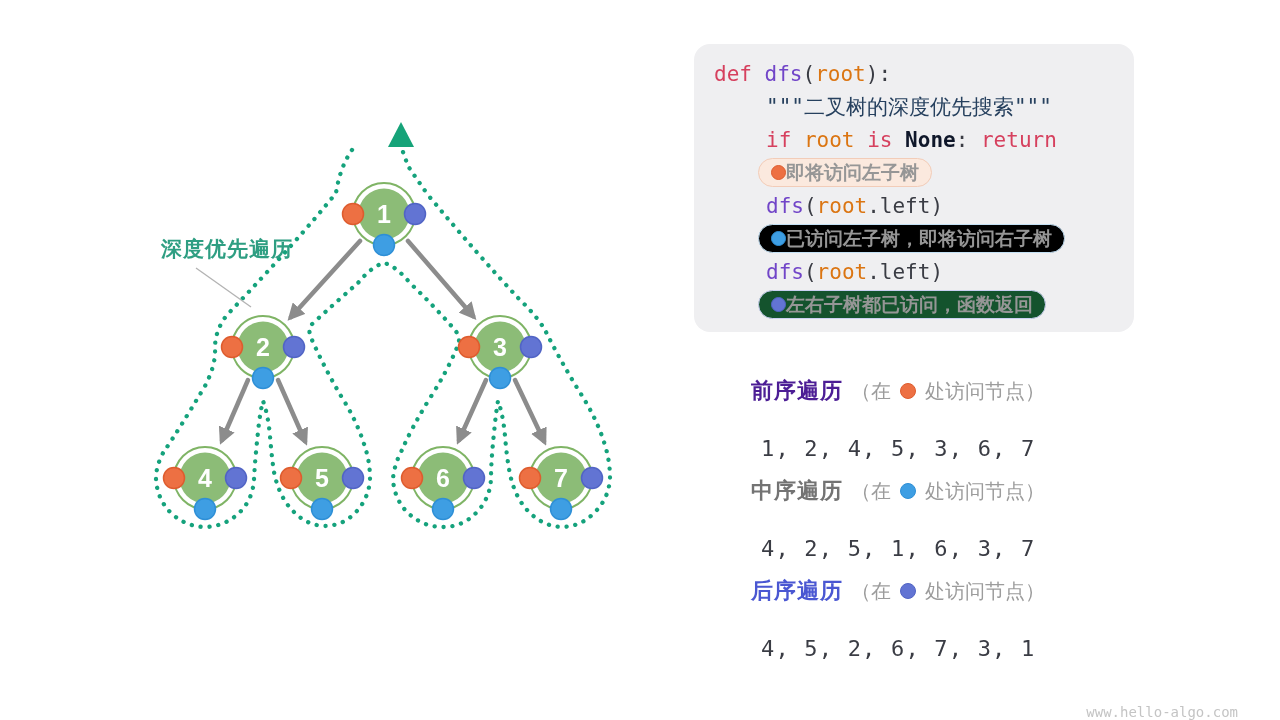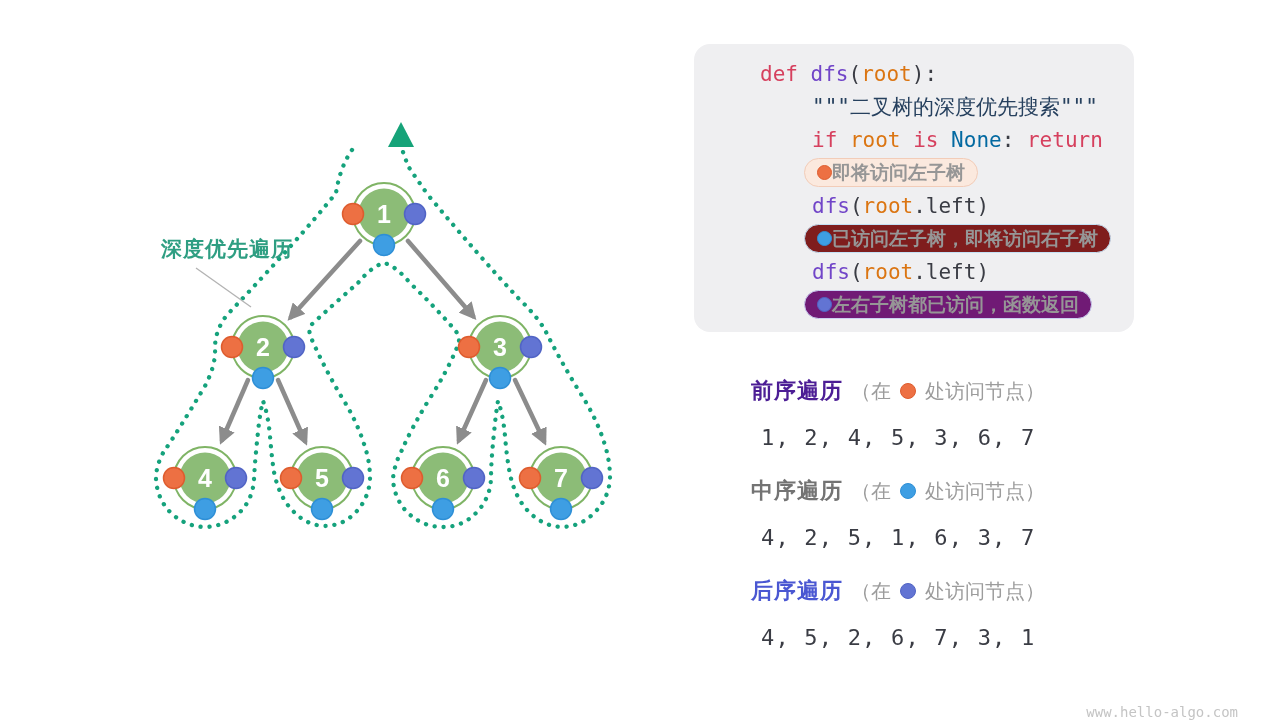--- a/index.html
+++ b/index.html
@@ -20,57 +20,57 @@
   }
 
   
   .code-card {
     position:absolute; left:694px; top:44px; width:440px; height:288px;
     background:#EFEFF1; border-radius:16px;
     padding:13px 0 0 20px;
     font-family:"DejaVu Sans Mono", monospace;
     font-size:21px; color:#3A3C44;
   }
-  .code-line { height:33px; display:flex; align-items:center; white-space:pre;margin-left:46px; }
+  .code-line { height:33px; display:flex; align-items:center; white-space:pre; }
   .indent { padding-left:52px; }
   .tk-kw   { color:#D6405E; }
   .tk-fn   { color:#7145C8; }
   .tk-arg  { color:#DB7512; }
   .tk-doc  { color:#26405E; }
-  .tk-type { color:#0369a1; }
+  .tk-type { color:#0f172a;font-weight:bold; }
 
   .code-badge {
     display:inline-flex; align-items:center; 
     height:29px; border-radius:15px; padding:0 12px; margin-left:44px;
     font-family:"Liberation Sans", sans-serif;
     font-size:19px; font-weight:bold; color:#969696;
     white-space:nowrap;
   }
   .badge-pre  { background:#FBE9DE; border:1.5px solid #F2CCB8; }
-  .badge-in   { background:#7f1d1d; border:1.5px solid #C3E0F4; }
-  .badge-post { background:#701a75; border:1.5px solid #CBD0F2; }
+  .badge-in   { background:#000000; border:1.5px solid #C3E0F4; }
+  .badge-post { background:#14532d; border:1.5px solid #CBD0F2; }
   .badge-dot { width:15px; height:15px; border-radius:50%; flex:none; }
   .dot-orange { background:#ED7043; border:1.5px solid #DE5C2E; }
   .dot-blue   { background:#3E9EE3; border:1.5px solid #2E8FD6; }
   .dot-indigo { background:#6274D3; border:1.5px solid #5164C5; }
 
   
   .trav { position:absolute; left:751px; width:400px; }
   .trav-head { display:flex; align-items:center; }
   .trav-title { font-size:22px; font-weight:bold; letter-spacing:1px; }
   .t-pre  { color:#4c1d95; }
   .t-in   { color:#737373; }
   .t-post { color:#4A57D2; }
   .trav-paren {
     display:flex; align-items:center; margin-left:8px;
     font-size:20px; color:#9C9C9C;
   }
   .trav-dot { width:16px; height:16px; border-radius:50%; margin:0 9px; flex:none; }
   .trav-seq {
-    margin-top:19px; padding-left:10px;
+    margin-top:30px; padding-left:10px;
     font-family:"DejaVu Sans Mono", monospace;
     font-size:22px; letter-spacing:1.2px; color:#3A3C44;
   }
 
   .watermark {
     position:absolute; right:42px; top:704px;
     font-family:"DejaVu Sans Mono", monospace;
     font-size:14px; color:#C4C4C4;
   }
 </style>

